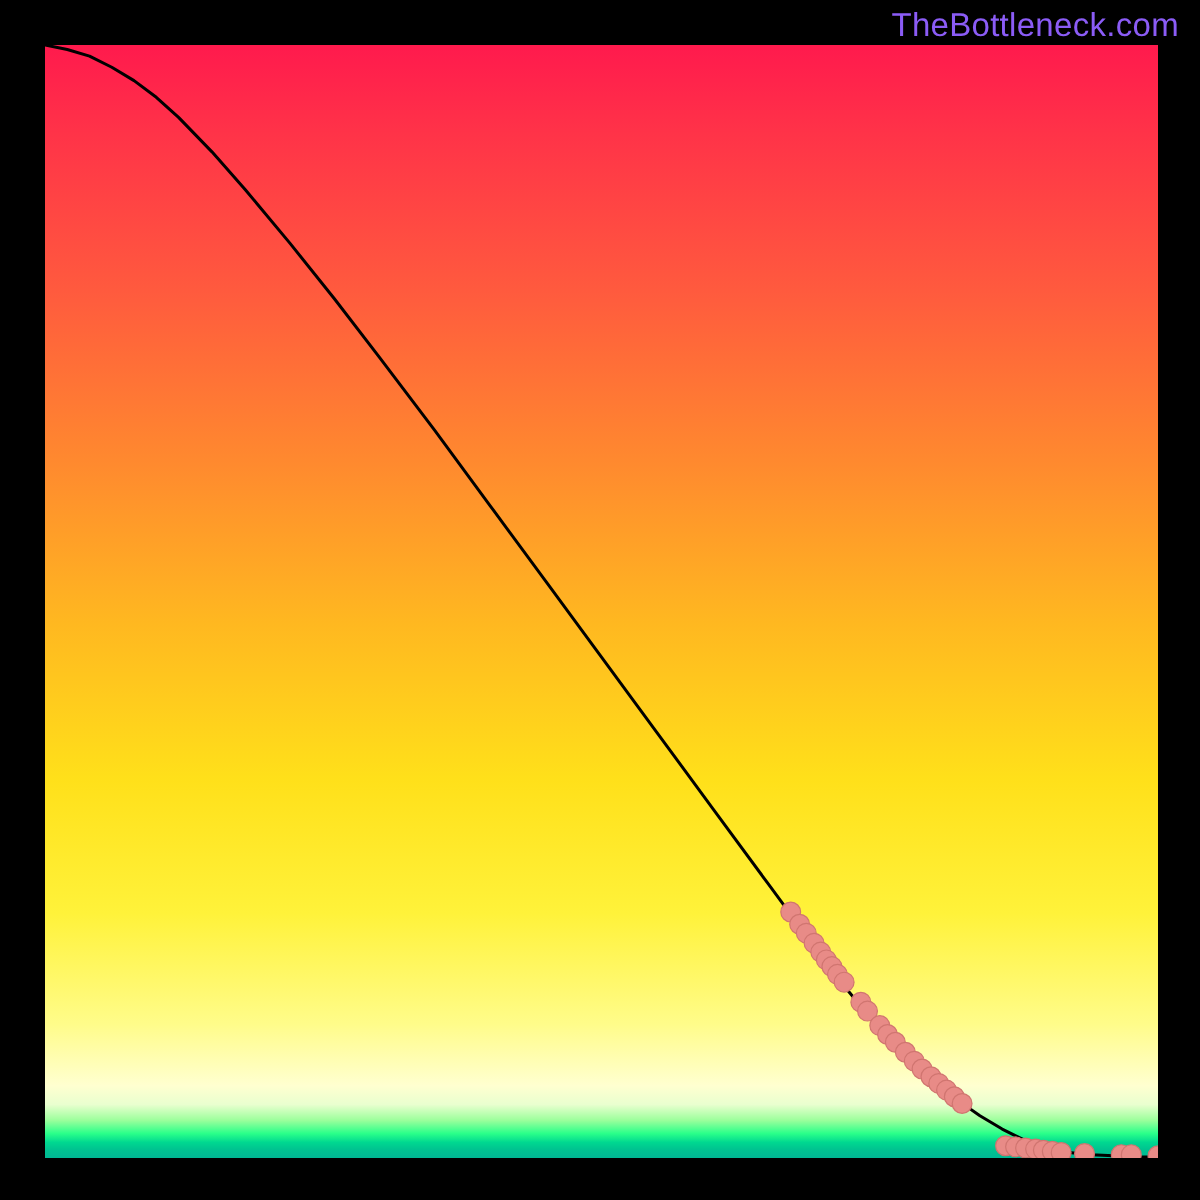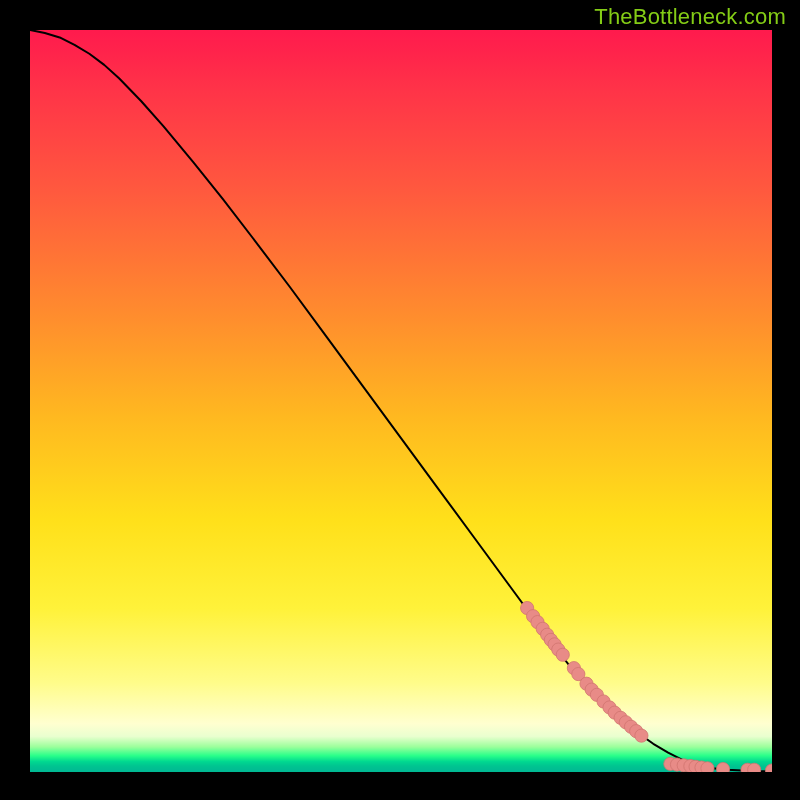--- a/index.html
+++ b/index.html
@@ -51,21 +51,21 @@
   .svg-layer {
     position: absolute;
     left: 0; top: 0;
     width: 100%;
     height: 100%;
   }
   .watermark {
     position: absolute;
     top: 4px;
     right: 14px;
-    color: #84cc16;
+    color: #8b5cf6;
     font-size: 22px;
     letter-spacing: 0.2px;
     font-weight: 400;
     user-select: none;
   }
 </style>
 </head>
 <body>
 
 <div class="frame">

